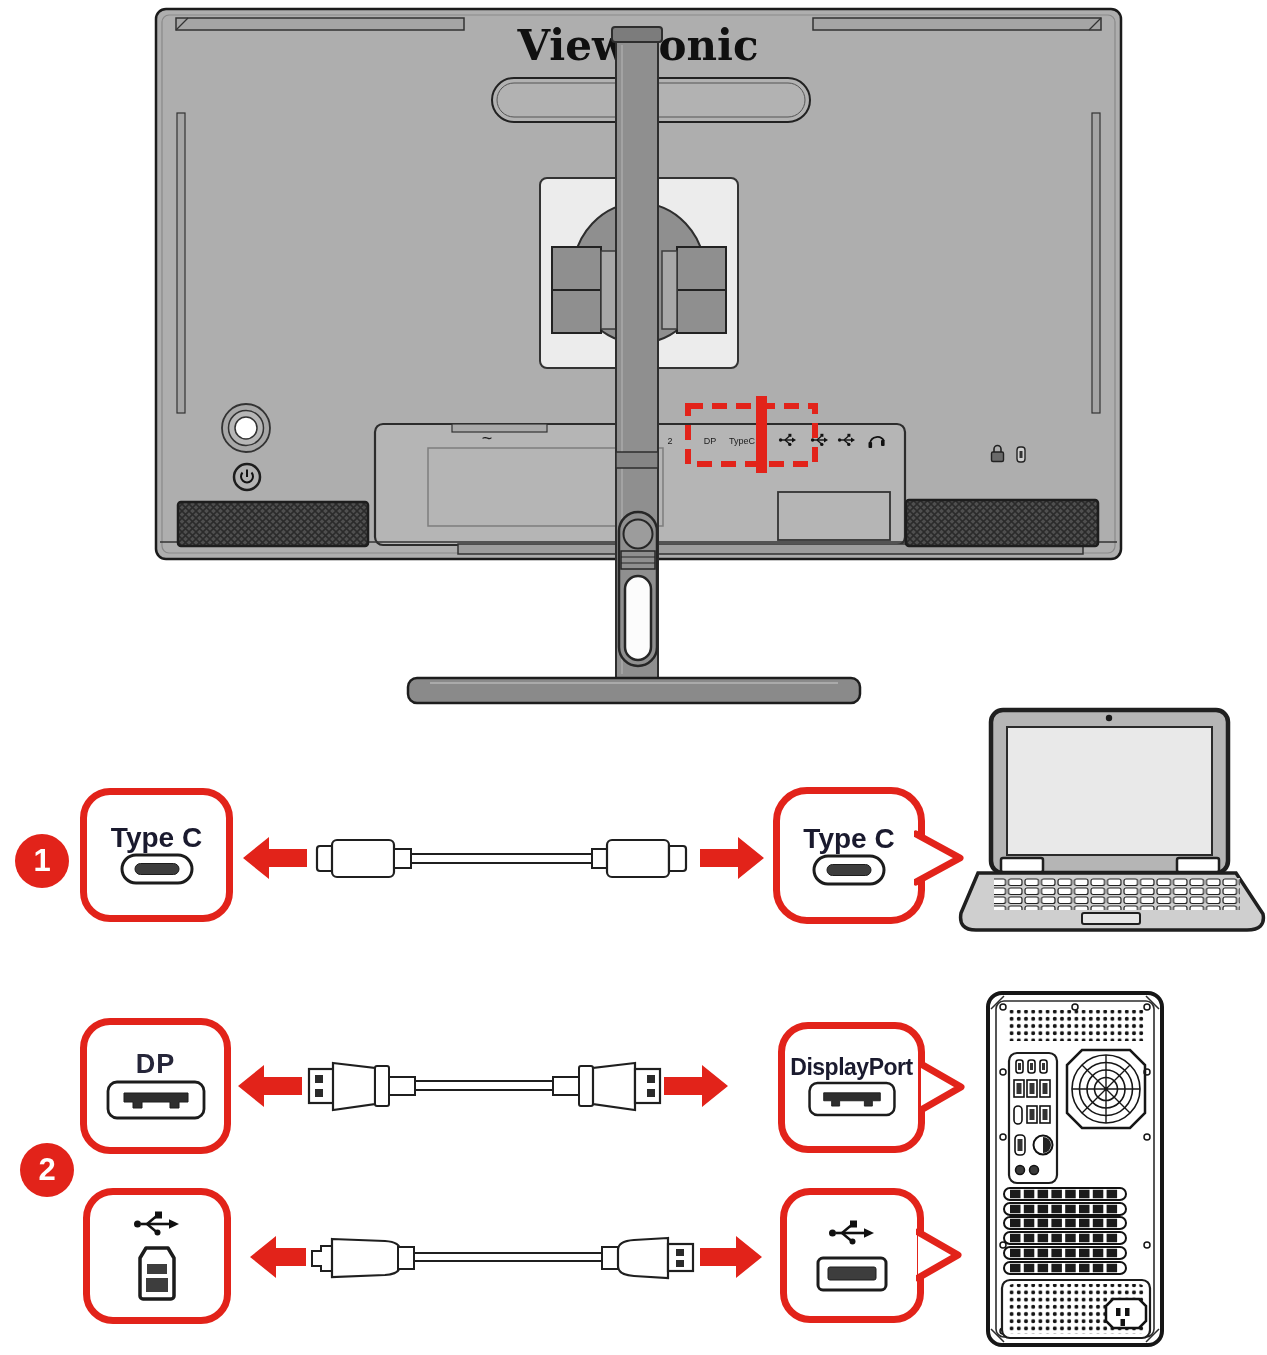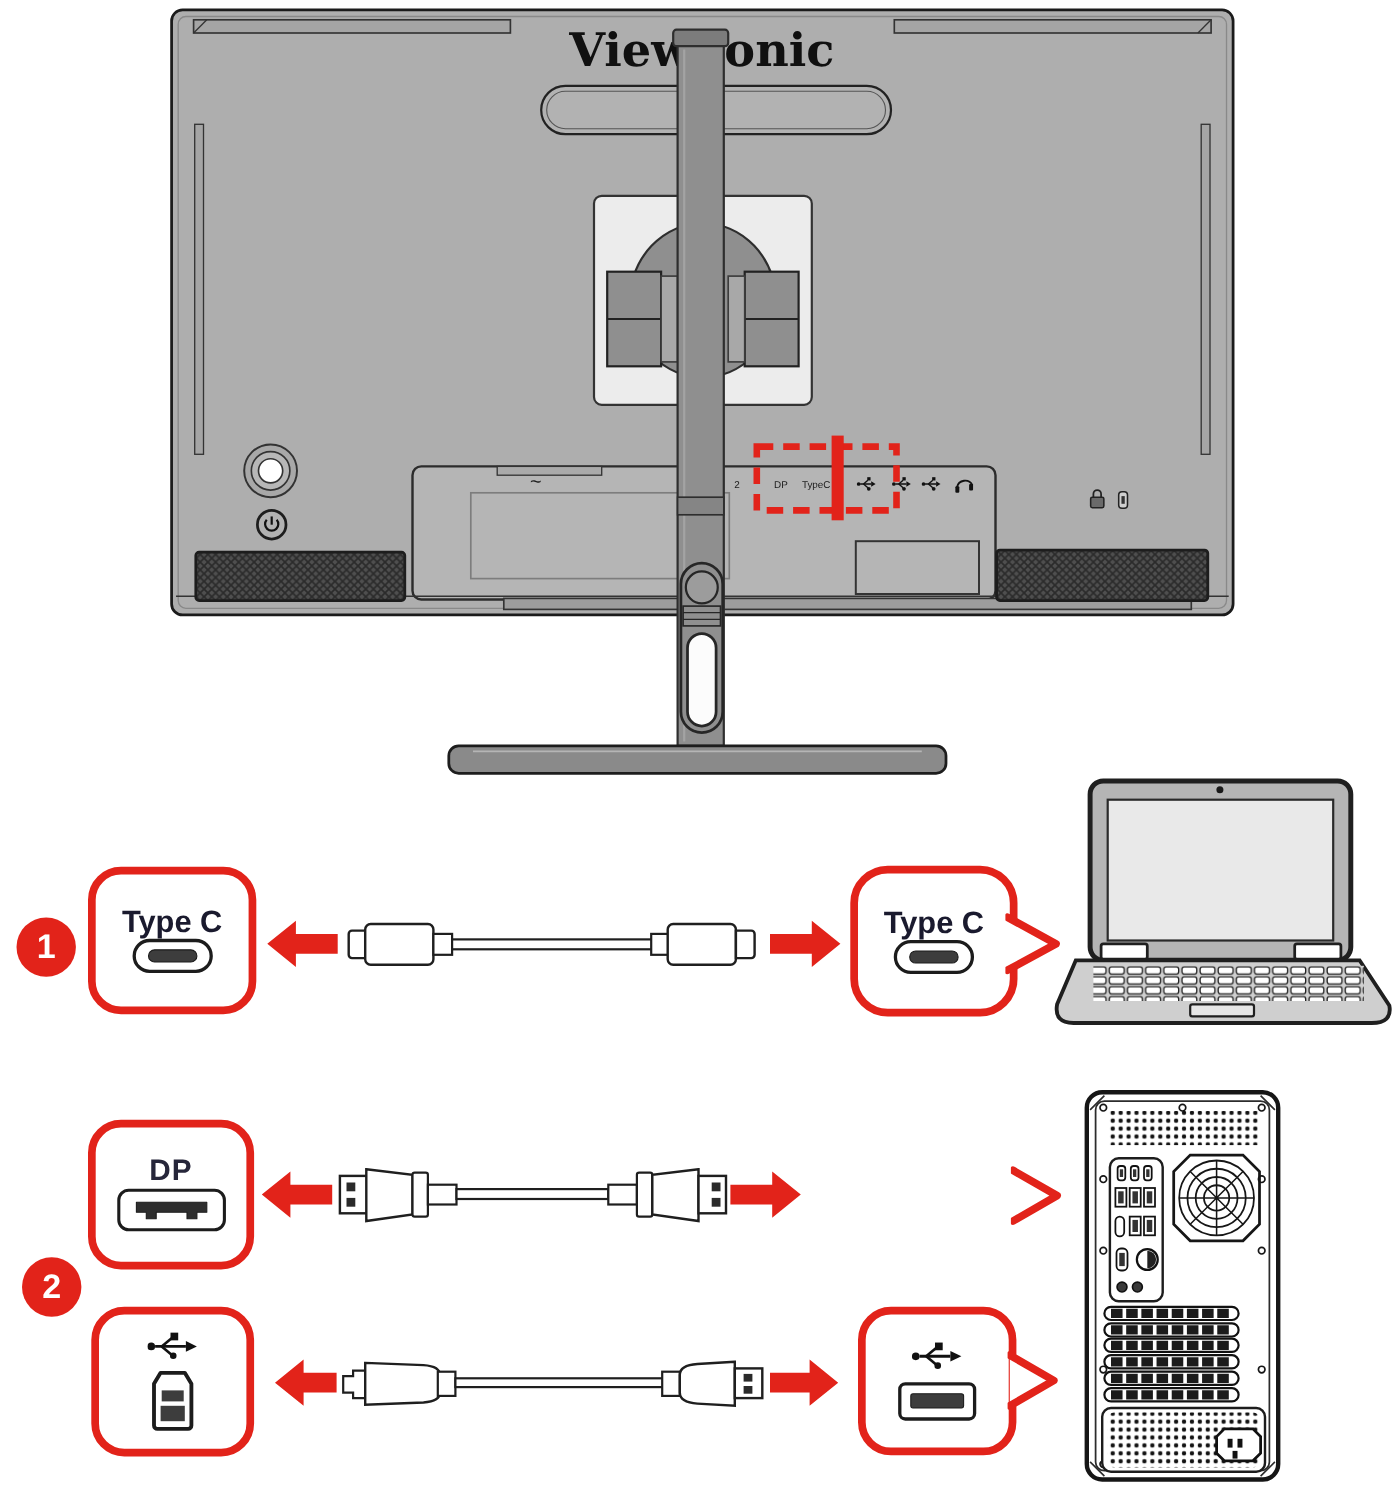--- a/index.html
+++ b/index.html
@@ -325,20 +325,29 @@
   <div class="card" style="left:80px;top:1018px;width:151px;height:136px;">
     <div class="card-label dp">DP</div>
     <div class="icon-box">
       <svg width="104" height="44" viewBox="0 0 104 44">
           <rect x="4" y="4" width="96" height="36" rx="9" fill="#fff" stroke="#1c1c1c" stroke-width="2.8"></rect>
           <path d="M20,15 h64 v9 h-9 v6 h-9 v-6 h-28 v6 h-9 v-6 h-9 z" fill="#2e2e2e" stroke="#1c1c1c" stroke-width="1" stroke-linejoin="round"></path>
         </svg>
     </div>
   </div>
 
+  <div class="card" style="left:778px;top:1022px;width:147px;height:131px;">
+    <div class="card-label displayport">DisplayPort</div>
+    <div class="icon-box">
+      <svg width="92" height="40" viewBox="0 0 104 44">
+          <rect x="4" y="4" width="96" height="36" rx="9" fill="#fff" stroke="#1c1c1c" stroke-width="2.8"></rect>
+          <path d="M20,15 h64 v9 h-9 v6 h-9 v-6 h-28 v6 h-9 v-6 h-9 z" fill="#2e2e2e" stroke="#1c1c1c" stroke-width="1" stroke-linejoin="round"></path>
+        </svg>
+    </div>
+  </div>
   <svg class="tail" style="left:919px;top:1058px;" width="48" height="58" viewBox="0 0 48 58">
     <path d="M2,6 L42,29 L2,52" fill="#ffffff" stroke="#e2231a" stroke-width="7" stroke-linejoin="round" stroke-linecap="round"></path>
   </svg>
 
   <div class="card" style="left:83px;top:1188px;width:148px;height:136px;gap:8px;">
     <div class="icon-box">
       <svg width="46" height="26" viewBox="0 0 46 26">
           <circle cx="3.5" cy="14" r="3.5" fill="#111"></circle>
           <line x1="7" y1="14" x2="35" y2="14" stroke="#111" stroke-width="2.6"></line>
           <polygon points="35,9.2 45,14 35,18.8" fill="#111"></polygon>

